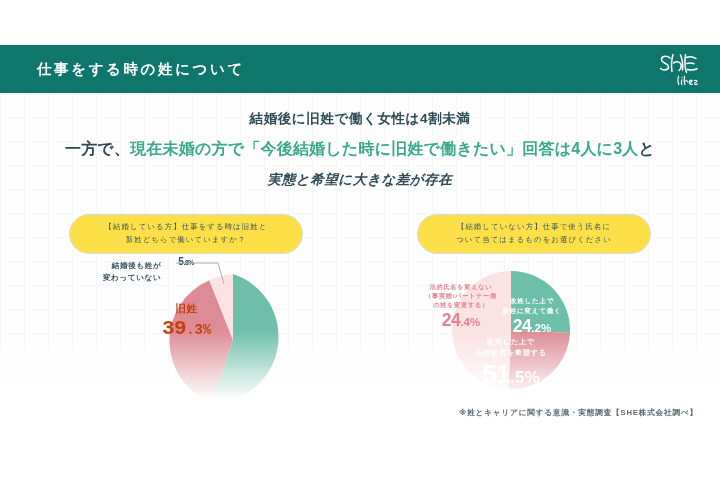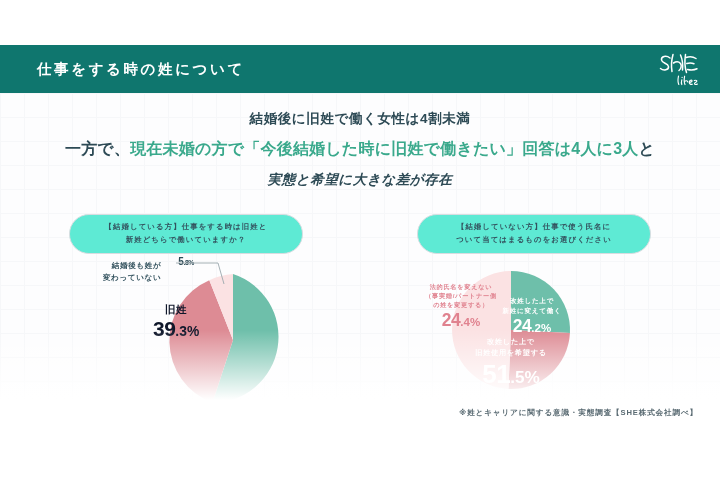--- a/index.html
+++ b/index.html
@@ -59,43 +59,43 @@
     color:#2d4a55;font-size:13.5px;font-weight:700;letter-spacing:.6px;font-style:italic;
   }
 
   
   .panel{position:absolute;top:214px;}
   .panel-left{left:18px;width:336px;}
   .panel-right{left:366px;width:336px;}
 
   .q-pill{
     margin:0 auto;
-    border:1px solid #d8dde1;border-radius:22px;background:#5eead4;
+    border:1px solid #d8dde1;border-radius:22px;background:#fde047;
     padding:6px 10px 7px;
     width:212px;
     text-align:center;
-    color:#33525e;font-size:7.4px;font-weight:700;line-height:1.72;
+    color:#33525e;font-size:7.4px;font-weight:400;line-height:1.72;
     letter-spacing:1.1px;
   }
   .pie{position:absolute;}
   .pie svg{display:block;overflow:visible;}
 
   .slice-label{
     position:absolute;text-align:center;line-height:1.25;
     pointer-events:none;
   }
   .sl-name{display:block;font-weight:700;letter-spacing:.7px;}
   .sl-val{display:block;font-weight:700;letter-spacing:-.5px;}
   .sl-val .sm{font-size:.66em;letter-spacing:0;}
 
   
   .lbl-shinsei{left:240px;top:305px;color:#ffffff;}
   .lbl-shinsei .sn{font-size:11.5px;}
   .lbl-shinsei .sv{font-size:25px;}
-  .lbl-kyusei{left:153px;top:303px;color:#0f172a;}
+  .lbl-kyusei{left:162px;top:303px;color:#c2410c;font-family:Liberation Mono, monospace;}
   .lbl-kyusei .sn{font-size:10.5px;}
   .lbl-kyusei .sv{font-size:21px;}
 
   .callout{
     position:absolute;left:66px;top:256px;width:128px;
     display:flex;align-items:flex-start;justify-content:flex-end;gap:17px;
   }
   .callout-text{
     color:#33525e;font-size:7.6px;font-weight:700;line-height:1.6;
     text-align:right;letter-spacing:.6px;padding-top:4px;

